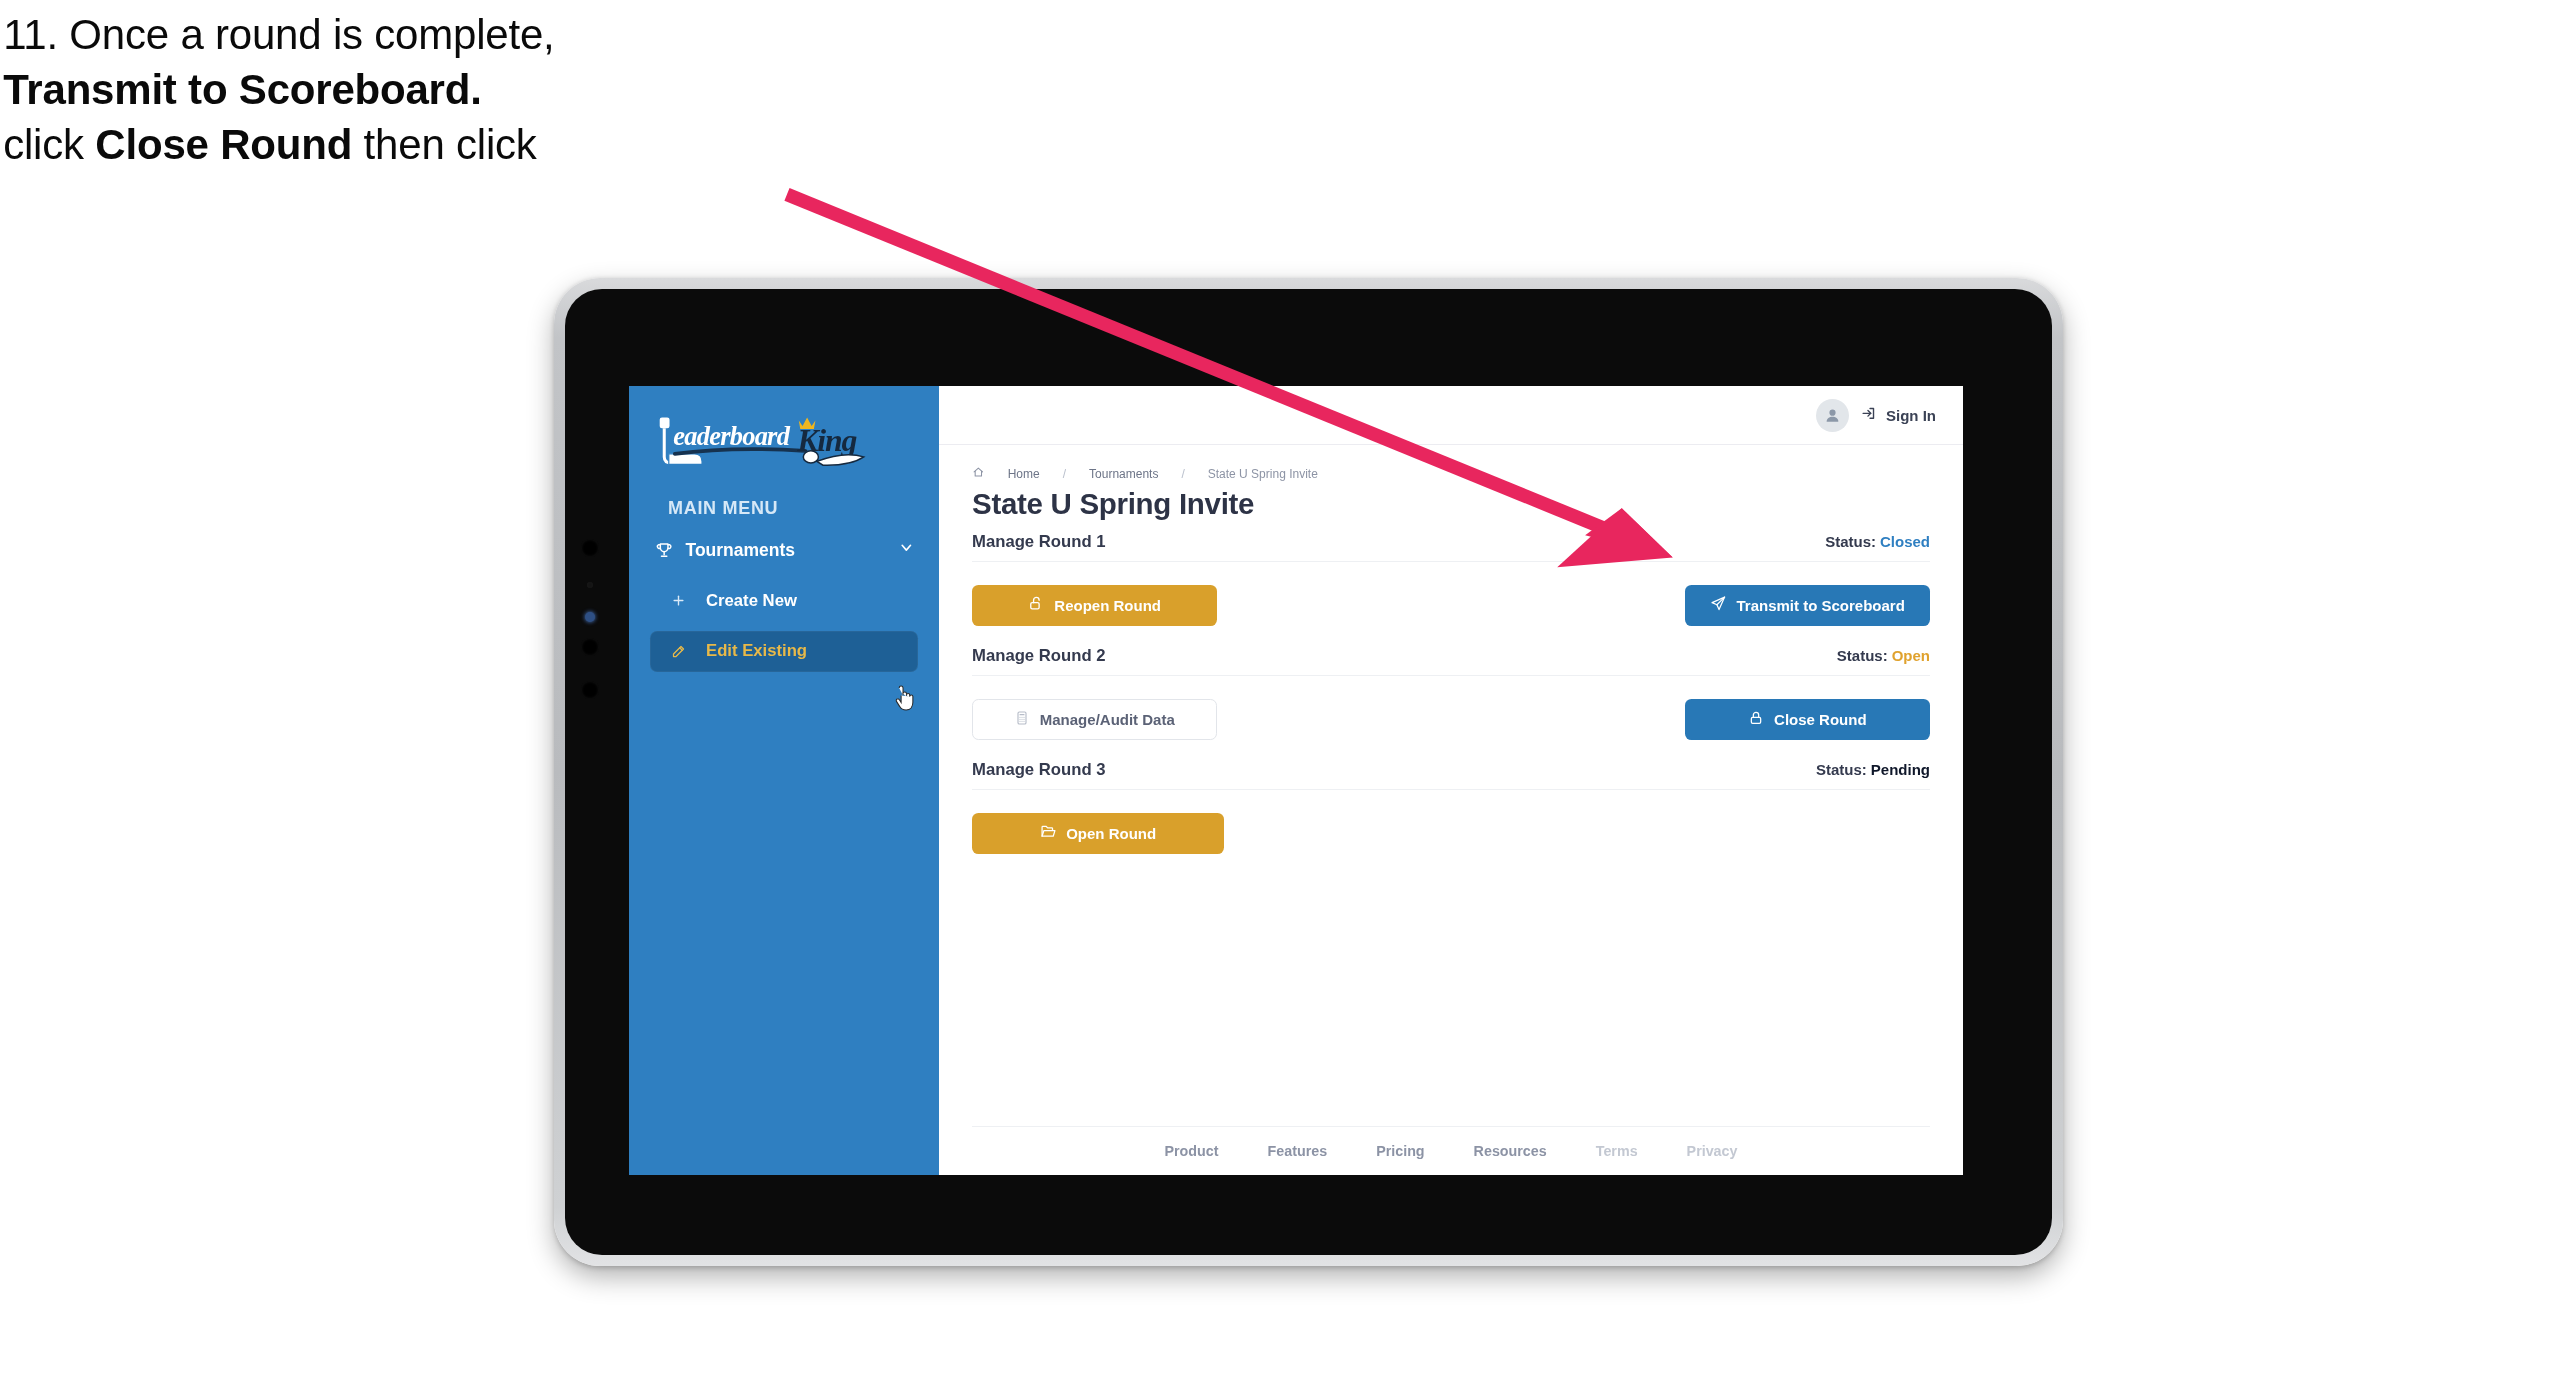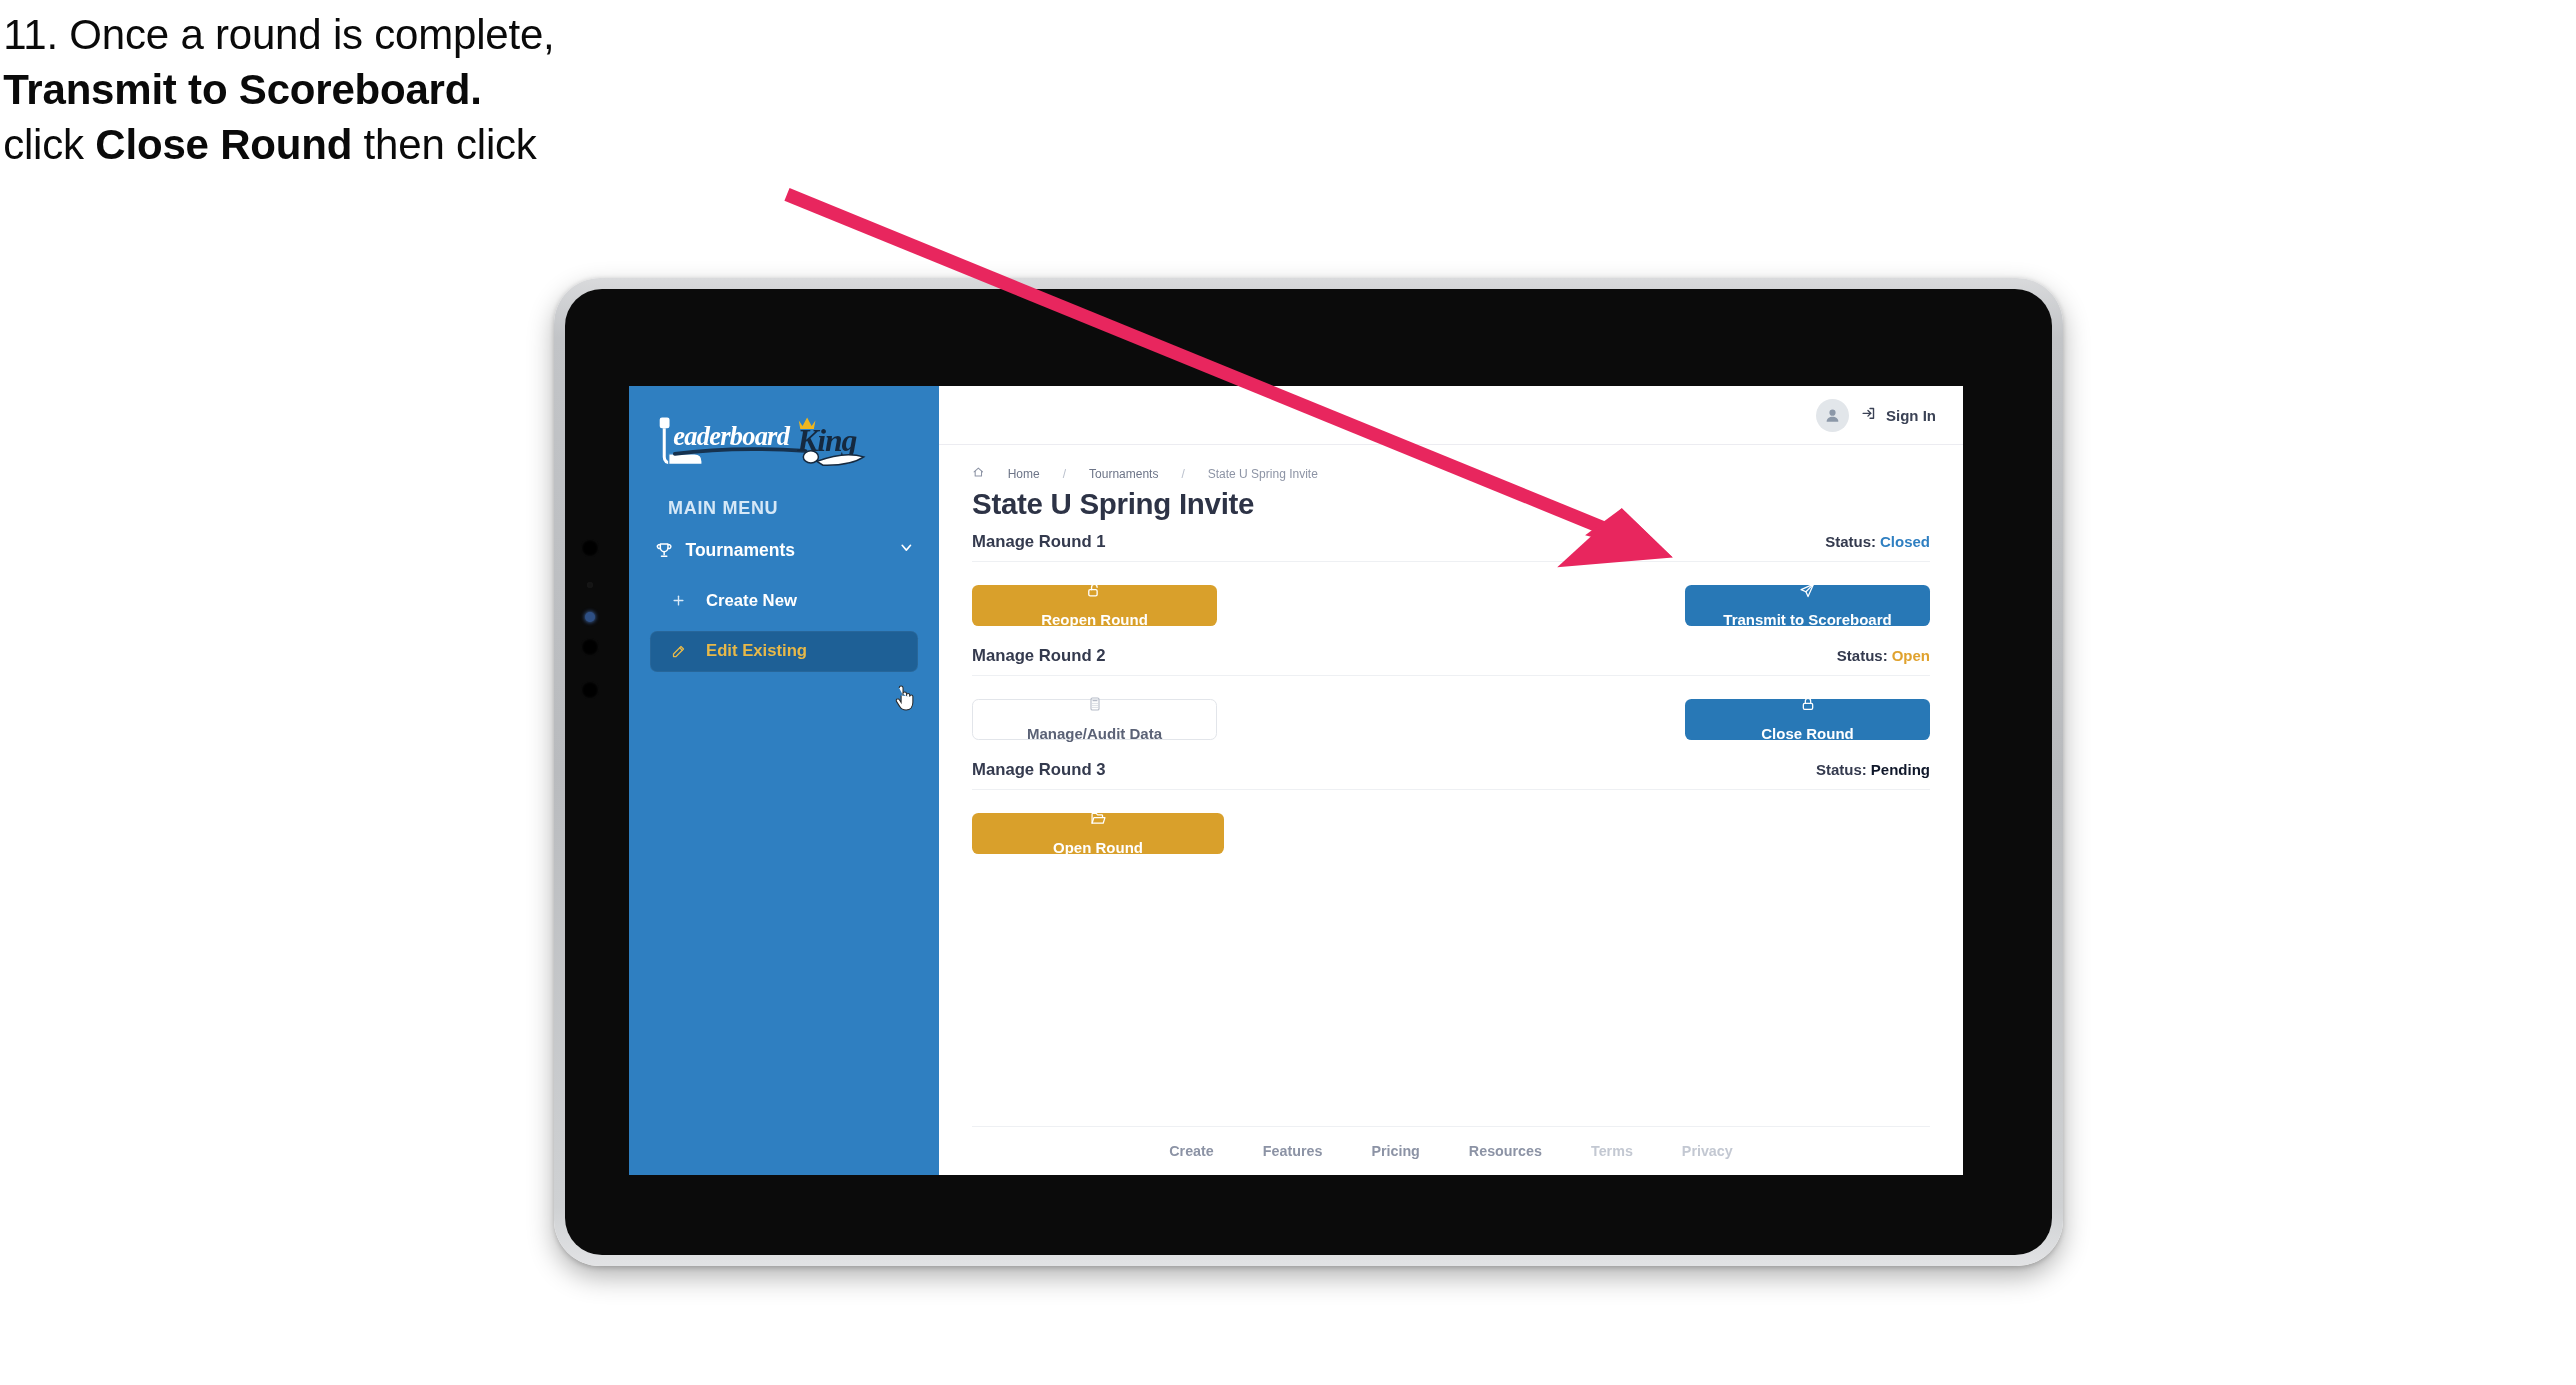--- a/index.html
+++ b/index.html
@@ -128,21 +128,20 @@
   .st-pending { color: #0f172a; }
 
   .round-actions { display: flex; align-items: center; justify-content: space-between; padding-top: 12.7px; min-height: 73px; }
 
   .btn {
     display: inline-flex; align-items: center; justify-content: center; gap: 9.6px;
     height: 41px; border-radius: 6.4px; border: none;
     font-size: 15px; font-weight: 700; cursor: pointer;
     font-family: "Liberation Sans", sans-serif;
     padding: 0 21px;
-    flex-direction: column;
   }
   .btn-gold { background: #d9a02b; color: #ffffff; min-width: 245px; }
   .btn-blue { background: #2878b6; color: #ffffff; min-width: 245px; }
   .btn-ghost { background: #ffffff; color: #5b6276; border: 0.8px solid #e2e5ea; min-width: 245px; font-weight: 600;}
   .btn-gold.narrow { min-width: 252px; }
 
   #footer {
     border-top: 0.8px solid #eef0f3;
     height: 49px; display: flex; align-items: center; justify-content: center;
     gap: 49px; margin: 0 33px;
@@ -367,21 +366,21 @@
                   </span>
                   <span>Open Round</span>
                 </button>
                 <span></span>
               </div>
             </div>
 
           </div>
 
           <div id="footer">
-            <a href="#">Create</a>
+            <a href="#">Product</a>
             <a href="#">Features</a>
             <a href="#">Pricing</a>
             <a href="#">Resources</a>
             <a href="#" class="dim">Terms</a>
             <a href="#" class="dim">Privacy</a>
           </div>
 
         </div>
       </div>
     </div>

